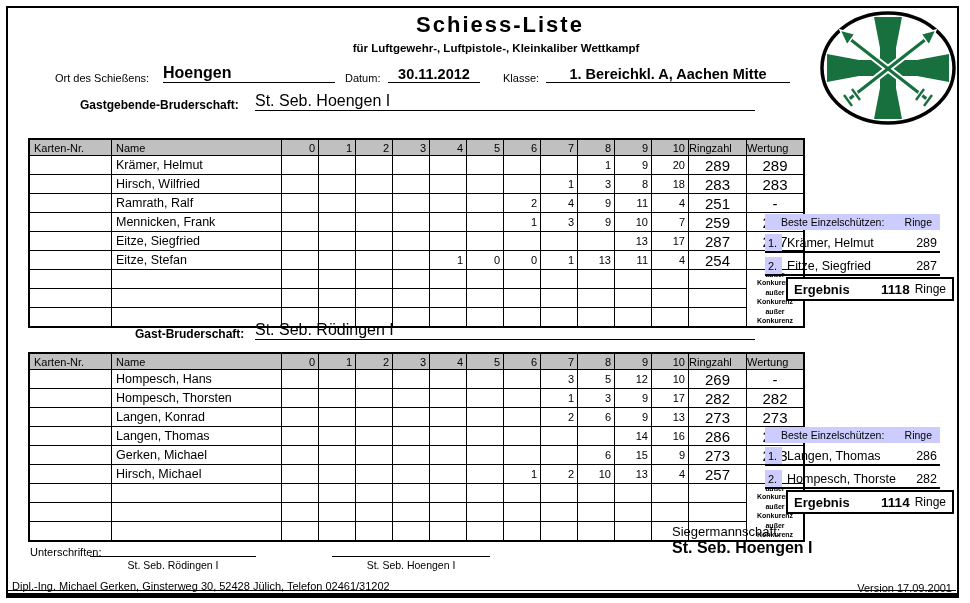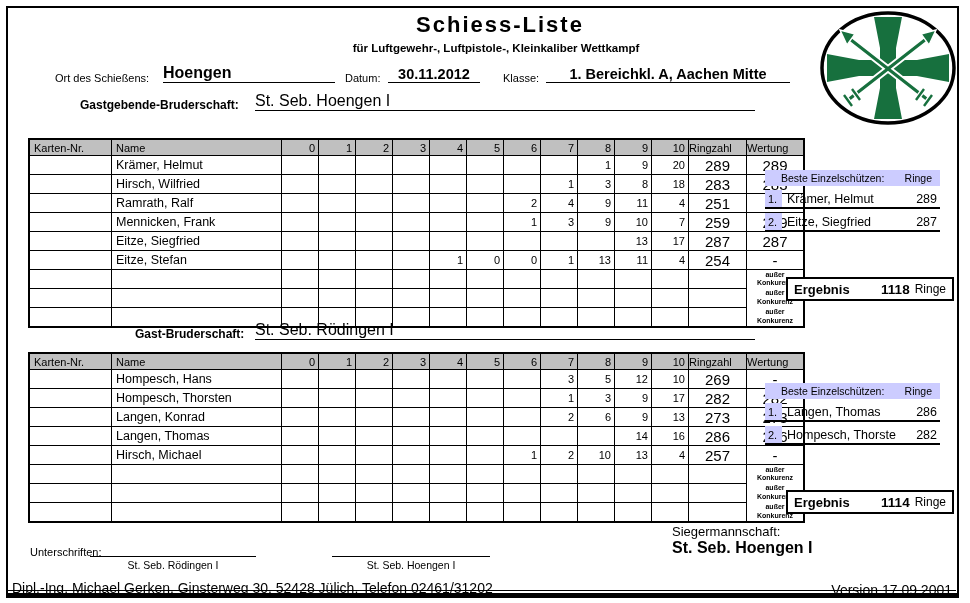--- a/index.html
+++ b/index.html
@@ -35,21 +35,21 @@
   .c-wert   { width:56px; }
   th.c-karten, th.c-name { text-align:left; padding-left:4px; }
   th.c-num { text-align:right; padding-right:3px; }
   th.c-ring, th.c-wert { text-align:left; }
   td.c-name { text-align:left; padding-left:4px; font-size:12.5px; }
   td.c-num  { text-align:right; padding-right:3px; font-size:11px; }
   td.c-ring, td.c-wert { text-align:center; font-size:15px; }
   td.aq { border-top:none; border-bottom:none; font-size:7px; line-height:1.25;
     text-align:center; vertical-align:middle; font-weight:bold; }
 
-  .best { position:absolute; width:175px; }
+  .best { position:absolute; width:175px;margin-top:44px; }
   .best-header { background:#ccccff; height:16px; display:flex; align-items:center;
     justify-content:space-between; font-size:10.5px; padding:0 8px 0 16px; }
   .best-row { display:flex; align-items:center; height:17px; margin-top:4px;
     border-bottom:2px solid #000; }
   .best-rank { width:17px; align-self:stretch; display:flex; align-items:center;
     background:#ccccff; font-size:11px; padding-left:3px; box-sizing:border-box; }
   .best-name { flex:1; font-size:12.5px; padding-left:5px; overflow:hidden; white-space:nowrap; }
   .best-ringe { font-size:12.5px; padding-right:3px; }
 
   .ergebnis { position:absolute; width:152px; height:20px; border:2px solid #000;
@@ -58,21 +58,21 @@
   .erg-value { margin-left:auto; font-weight:bold; font-size:13.5px; }
   .erg-unit  { margin-left:5px; font-size:12px; }
 
   .winner-label { font-size:13px; }
   .winner-value { font-size:16px; font-weight:bold; }
 
   .sig-label { font-size:11px; }
   .sig-line { border-bottom:1px solid #000; height:14px; }
   .sig-cap { font-size:10.5px; text-align:center; }
 
-  .footer { font-size:14px; white-space:nowrap; }
+  .footer { font-size:11px; white-space:nowrap; }
   .footer-rule { border-top:1px solid #000; }
   .logo-box { width:140px; height:120px; }
 </style>
 </head>
 <body>
 
 <div class="page">
   <div class="frame"></div>
 
   <div class="abs title">Schiess-Liste</div>
@@ -414,20 +414,37 @@
           <td class="c-num"></td>
           <td class="c-num"></td>
           <td class="c-num"></td>
           <td class="c-num">14</td>
           <td class="c-num">16</td>
           <td class="c-ring">286</td>
           <td class="c-wert">286</td>
         </tr>
         <tr>
           <td class="c-karten"></td>
+          <td class="c-name">Gerken, Michael</td>
+          <td class="c-num"></td>
+          <td class="c-num"></td>
+          <td class="c-num"></td>
+          <td class="c-num"></td>
+          <td class="c-num"></td>
+          <td class="c-num"></td>
+          <td class="c-num"></td>
+          <td class="c-num"></td>
+          <td class="c-num">6</td>
+          <td class="c-num">15</td>
+          <td class="c-num">9</td>
+          <td class="c-ring">273</td>
+          <td class="c-wert">273</td>
+        </tr>
+        <tr>
+          <td class="c-karten"></td>
           <td class="c-name">Hirsch, Michael</td>
           <td class="c-num"></td>
           <td class="c-num"></td>
           <td class="c-num"></td>
           <td class="c-num"></td>
           <td class="c-num"></td>
           <td class="c-num"></td>
           <td class="c-num">1</td>
           <td class="c-num">2</td>
           <td class="c-num">10</td>

